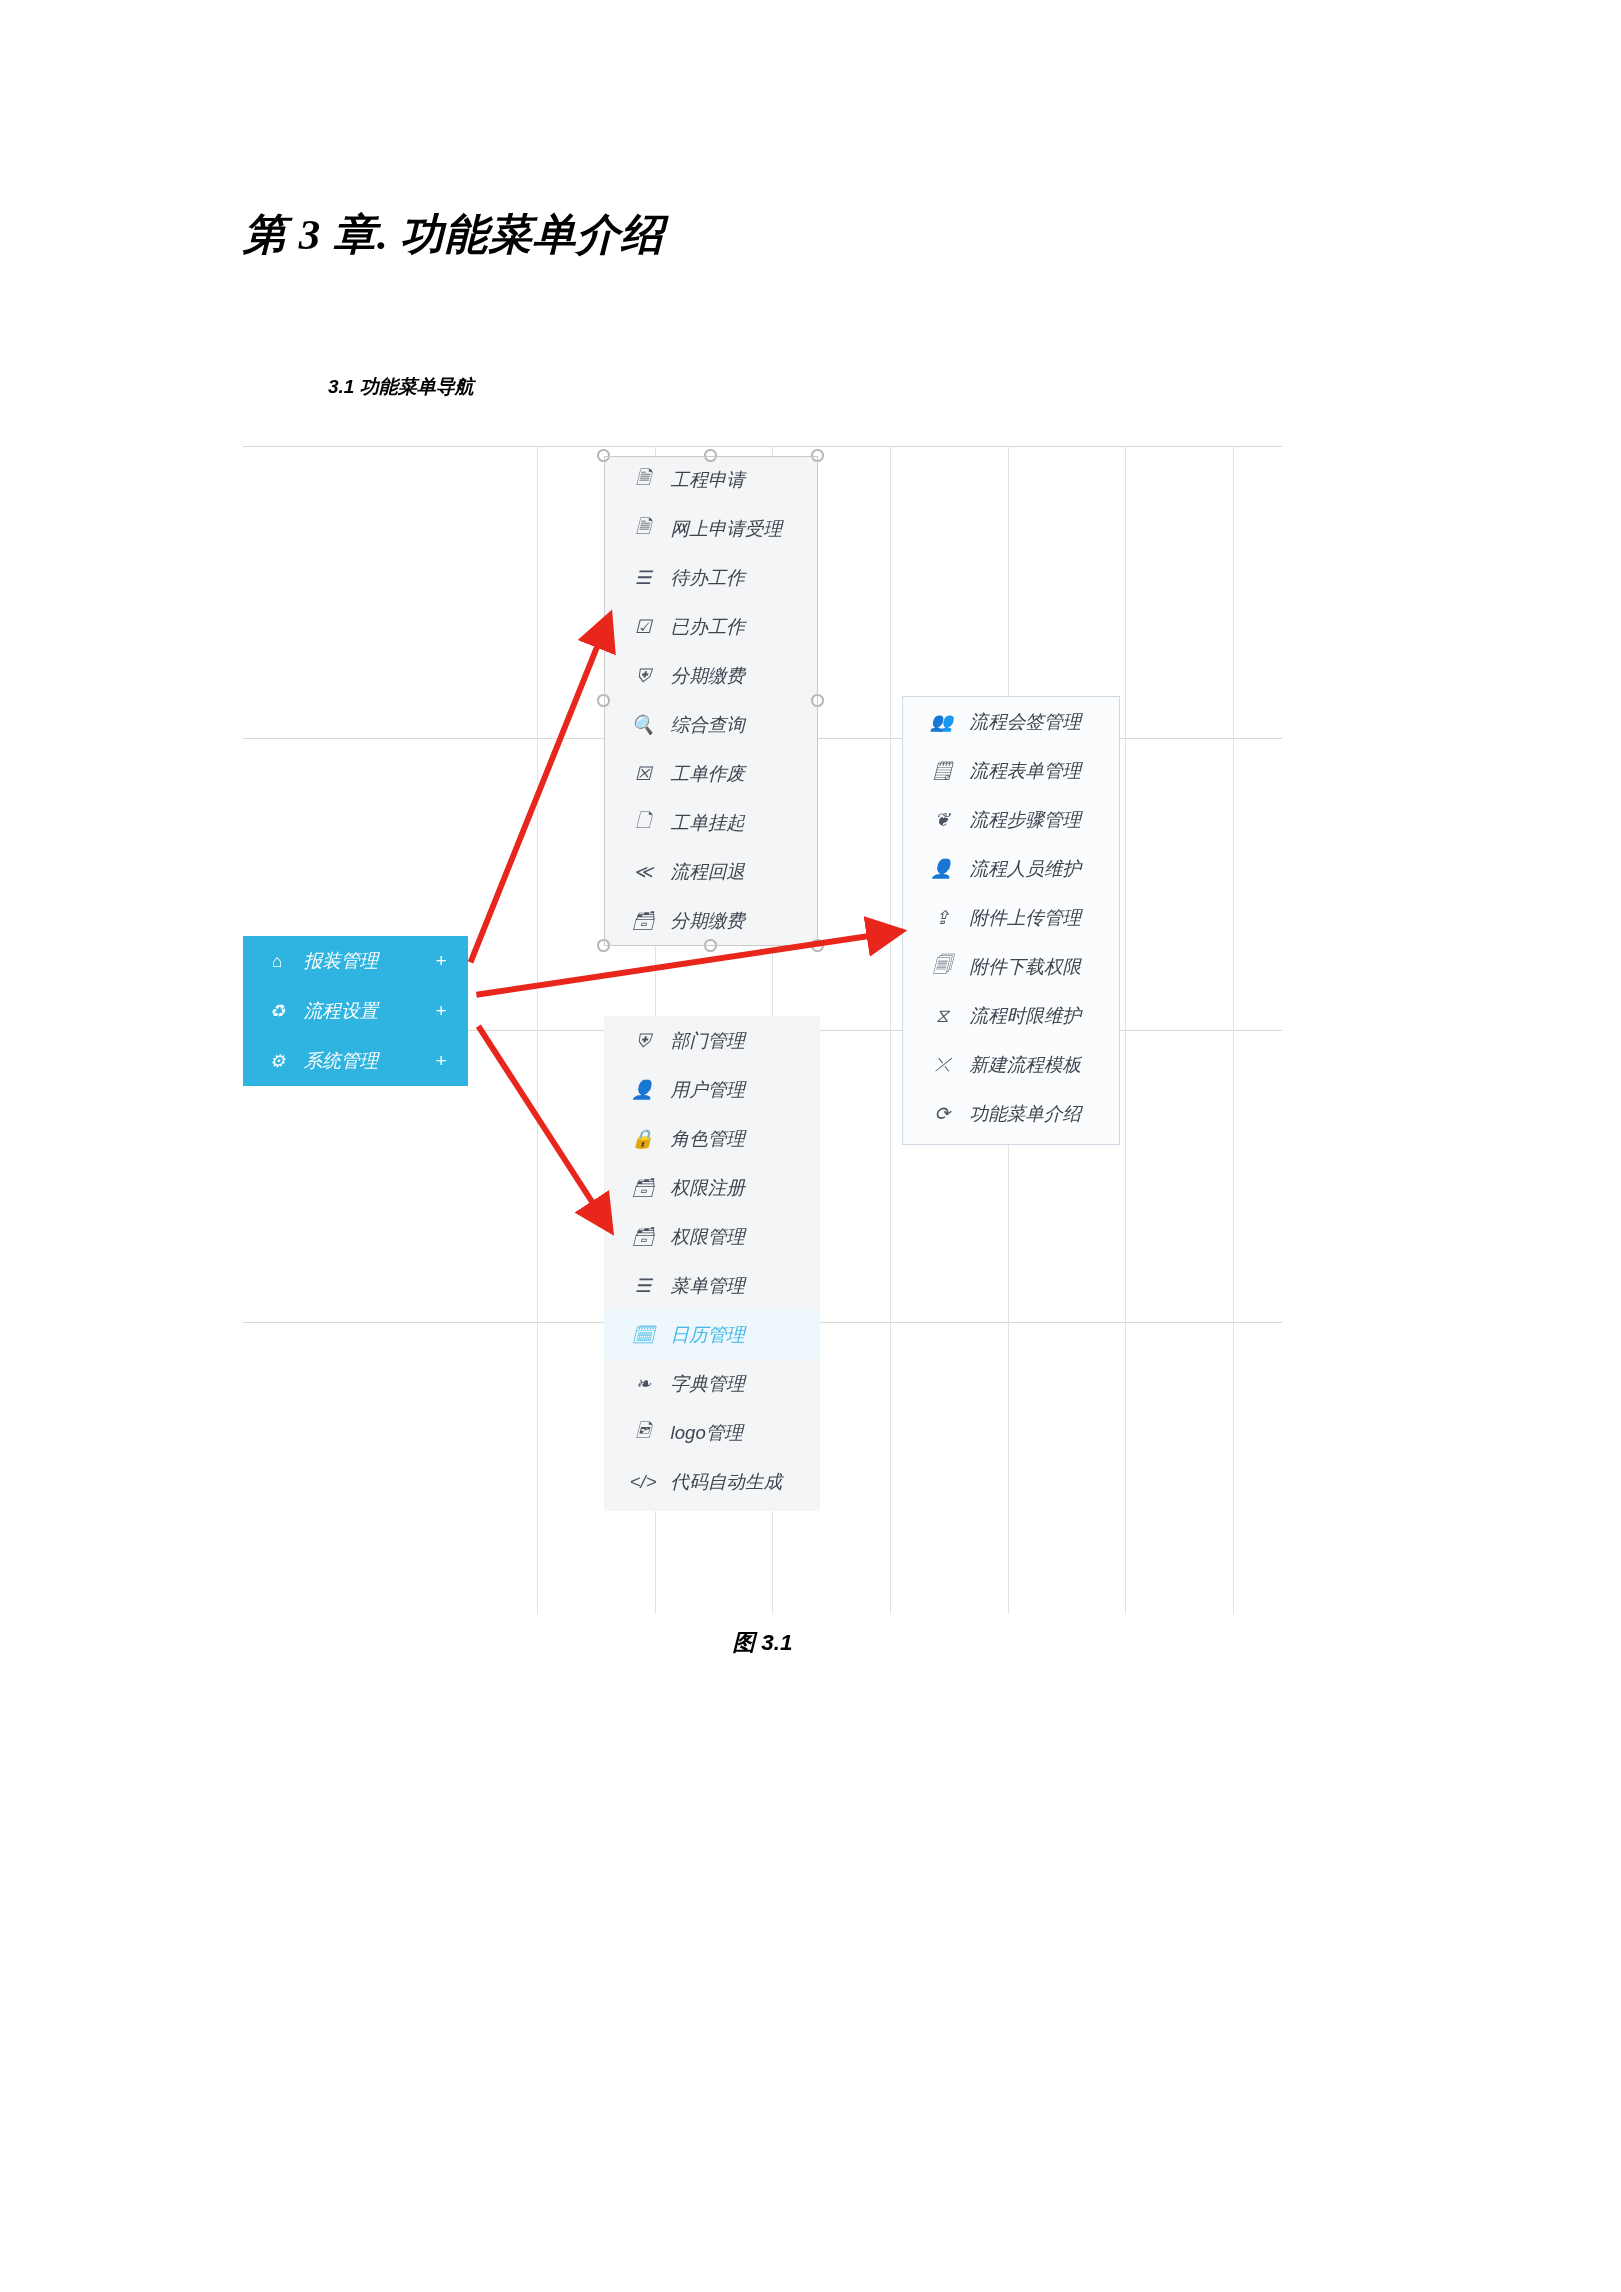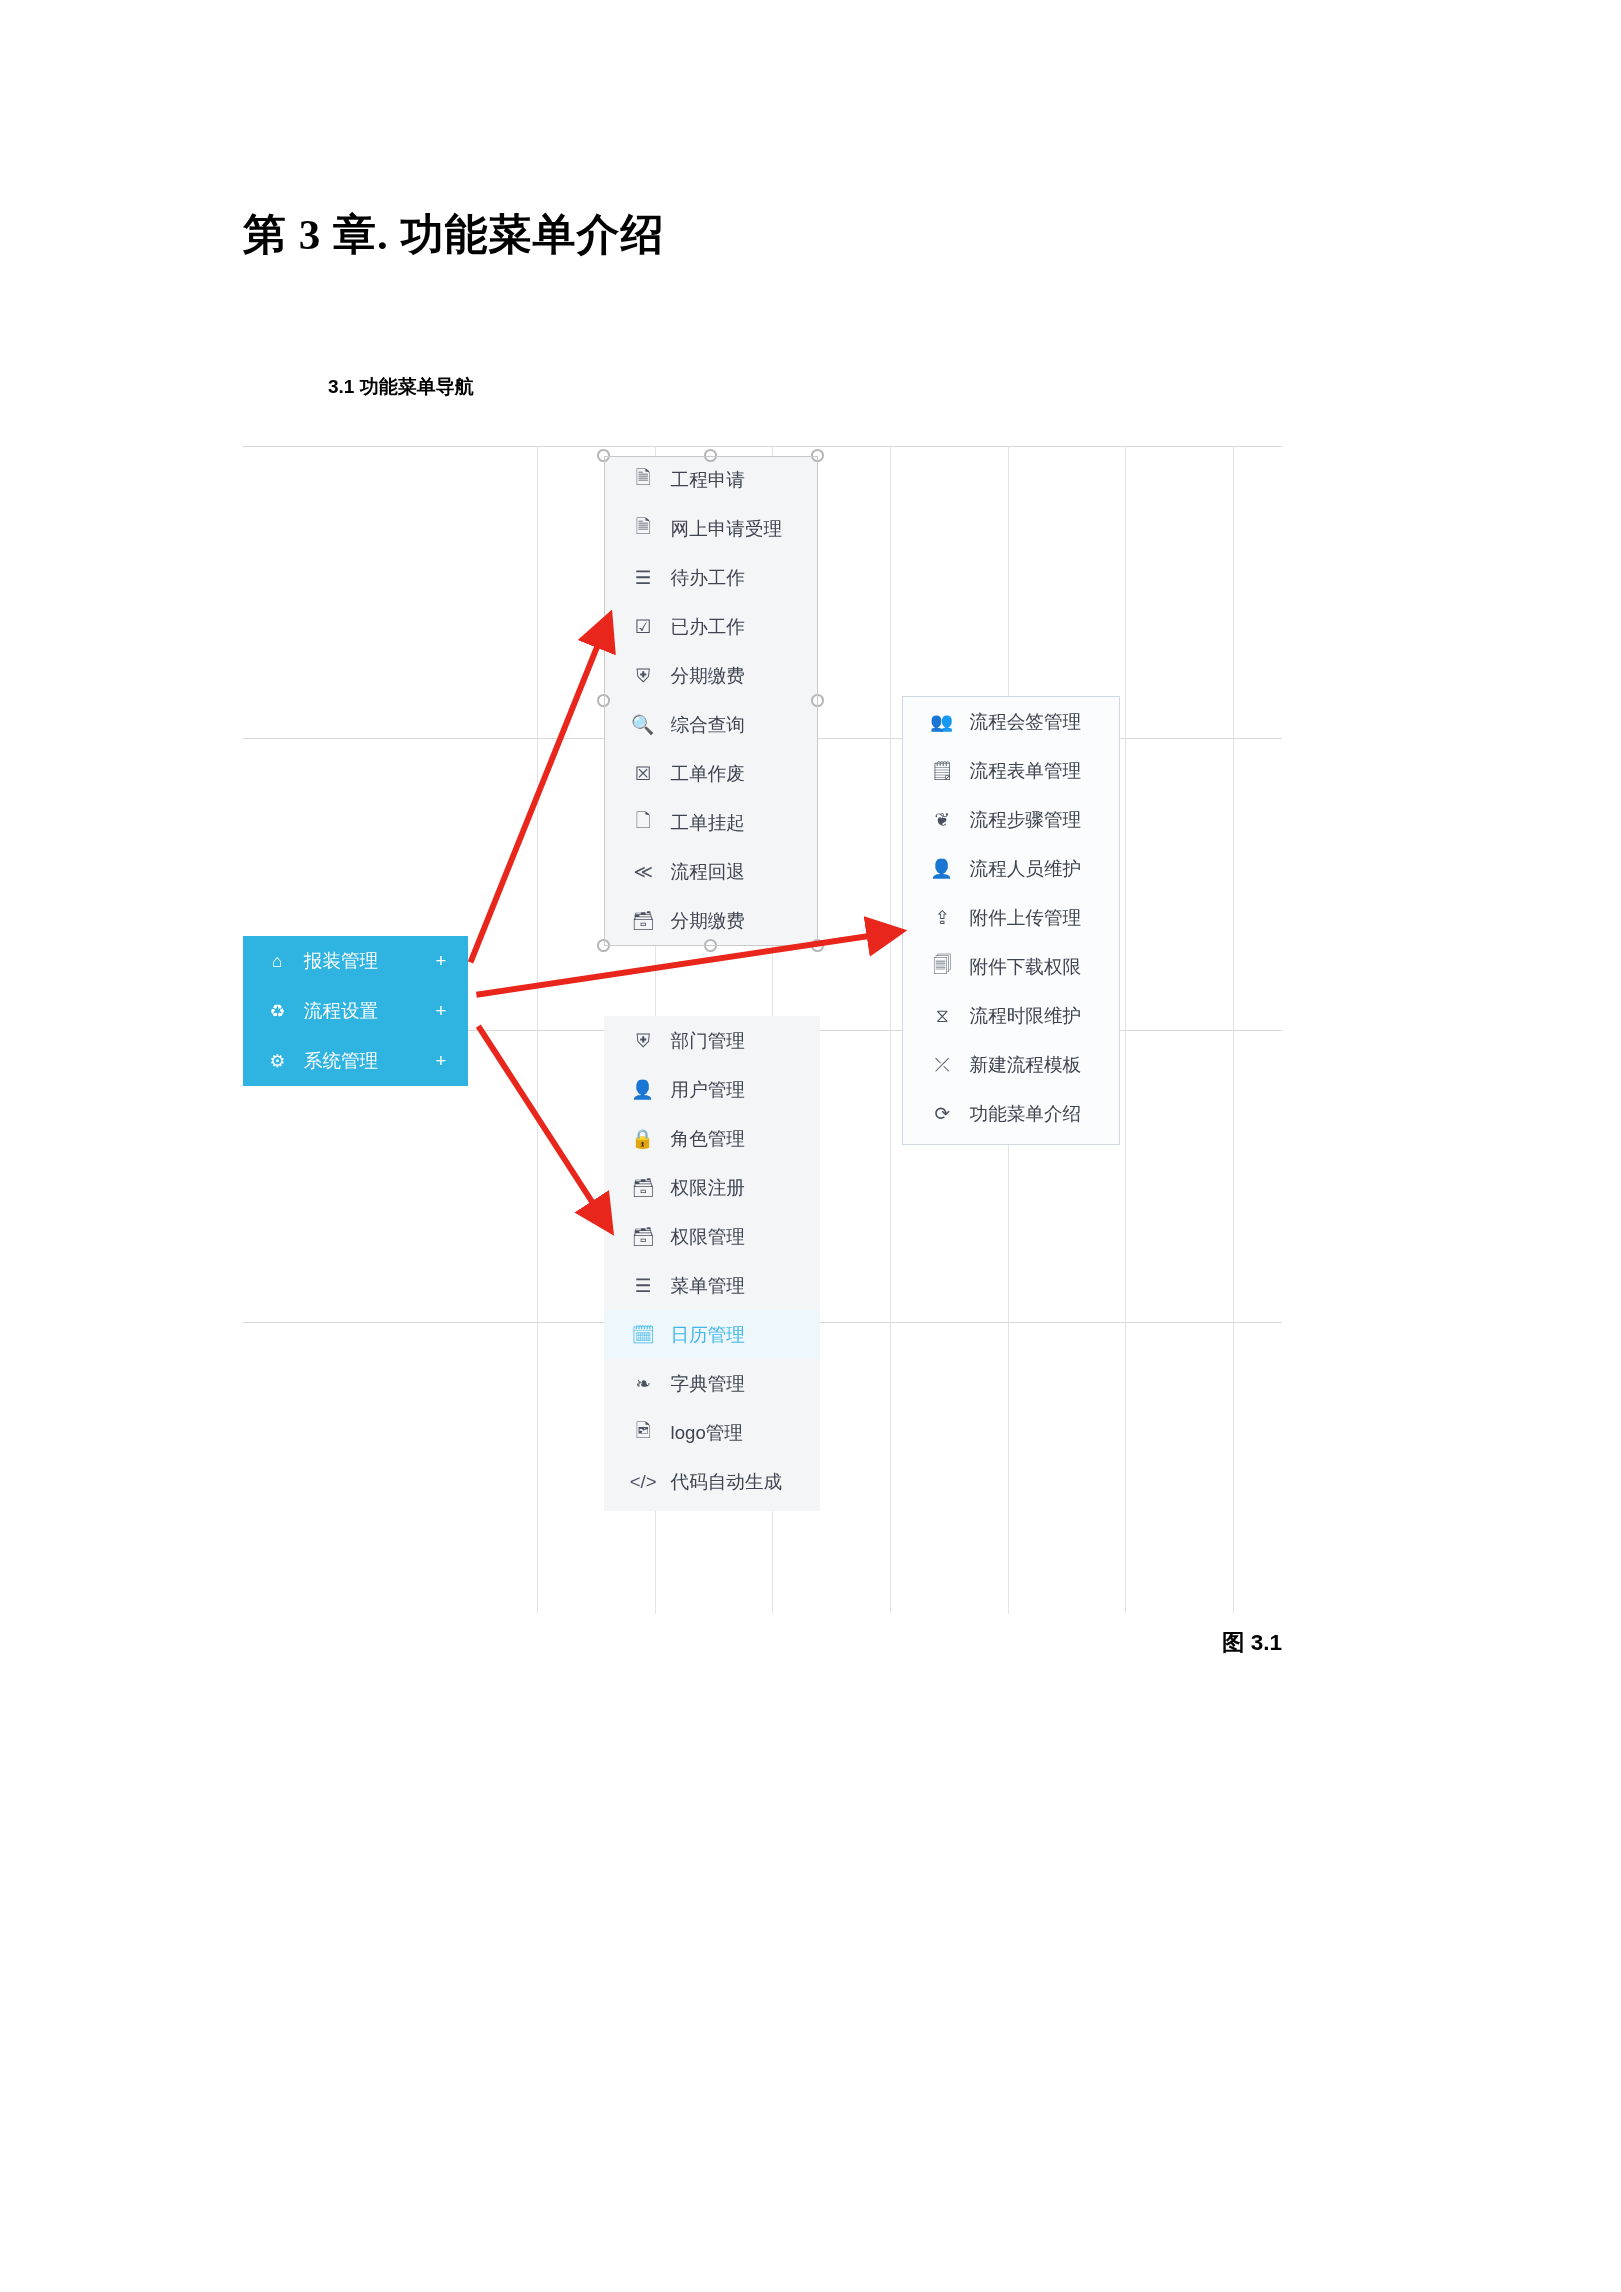--- a/index.html
+++ b/index.html
@@ -13,20 +13,21 @@
     font-family: "Liberation Serif", serif;
     color: #000000;
     position: relative;
     overflow: hidden;
   }
   .page {
     position: absolute;
     left: 0; top: 0;
     width: 1483px;
     height: 2293px;
+    font-style: italic;
   }
   .chapter-title {
     position: absolute;
     left: 243px;
     top: 206px;
     font-family: "Liberation Serif", serif;
     font-size: 43px;
     font-weight: bold;
     letter-spacing: 1px;
     white-space: nowrap;
@@ -155,21 +156,21 @@
     left: 0; top: 0;
     width: 1039px;
     height: 1168px;
     pointer-events: none;
   }
   .fig-caption {
     position: absolute;
     left: 0;
     top: 1181px;
     width: 1039px;
-    text-align: right;
+    text-align: center;
     font-family: "Liberation Sans", sans-serif;
     font-weight: bold;
     font-size: 22.5px;
   }
   .body-text {
     position: absolute;
     left: 243px;
     top: 1740px;
     width: 1137px;
     font-family: "Liberation Serif", serif;

